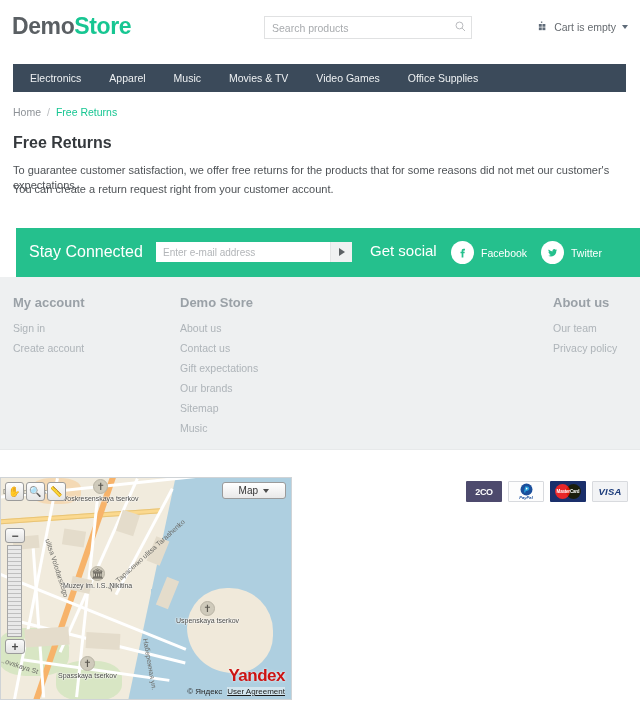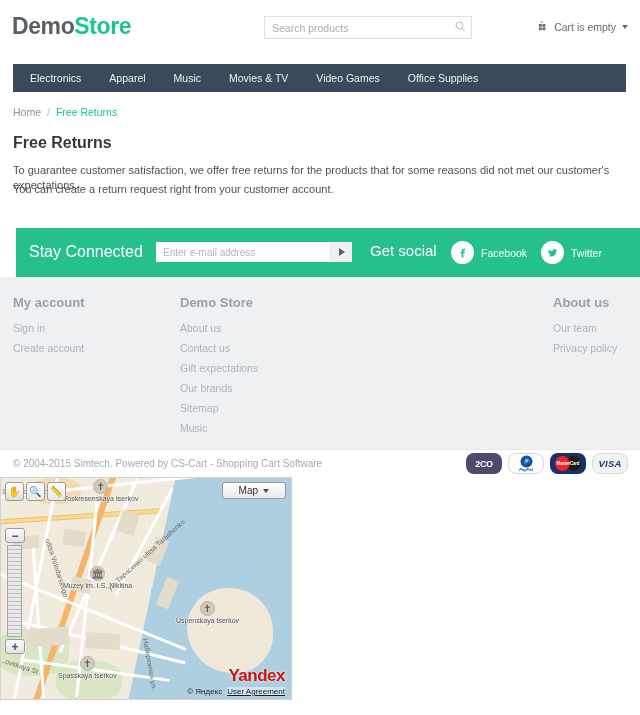--- a/index.html
+++ b/index.html
@@ -169,23 +169,23 @@
   }
   .copytext {
     position: absolute; left: 13px; top: 8px;
     font-size: 10px; color: #a7abae;
   }
   .paylist {
     position: absolute; right: 12px; top: 3px;
     display: flex; gap: 6px; align-items: center;
   }
   .paycard {
-    width: 36px; height: 21px; border-radius: 8px;
+    width: 36px; height: 21px; border-radius: 1px;
     display: flex; align-items: center; justify-content: center;
-    font-size: 8px; font-weight: bold;
+    font-size: 8px; font-weight: bold; margin-top: 28px;
   }
   .pay-2co { background: #4d4a6d; color: #ffffff; letter-spacing: -0.3px; font-size: 9px; }
   .pay-paypal { background: #fdfdfd; border: 1px solid #d8dade; }
   .pay-mc { background: #1a2f6b; }
   .pay-visa {
     background: #f2f3f5; border: 1px solid #d8dade;
     color: #1a3a7a; font-style: italic; font-size: 9.5px; letter-spacing: 0.2px;
   }
   .mc-circles { position: relative; width: 26px; height: 15px; }
   .mc-circles i {
@@ -443,21 +443,20 @@
 
 
   <div class="fcol fcol-4">
     <div class="fcol-title">About us</div>
     <div class="fcol-link">Our team</div>
     <div class="fcol-link">Privacy policy</div>
   </div>
 </div>
 
 <div class="copybar">
-  <div class="copytext">© 2004-2015 Simtech. Powered by CS-Cart - Shopping Cart Software</div>
   <div class="paylist">
 
     <div class="paycard pay-2co">
       <span>2CO</span>
     </div>
 
     <div class="paycard pay-paypal">
       <span class="pp-wrap">
         <svg width="13" height="13" viewBox="0 0 24 24">
           <circle cx="12" cy="12" r="11" fill="#1b4f9c"></circle>

